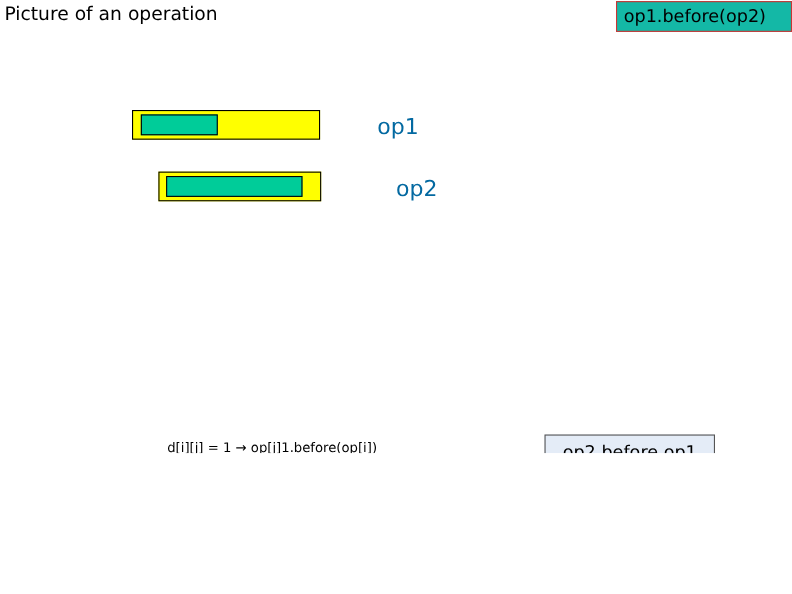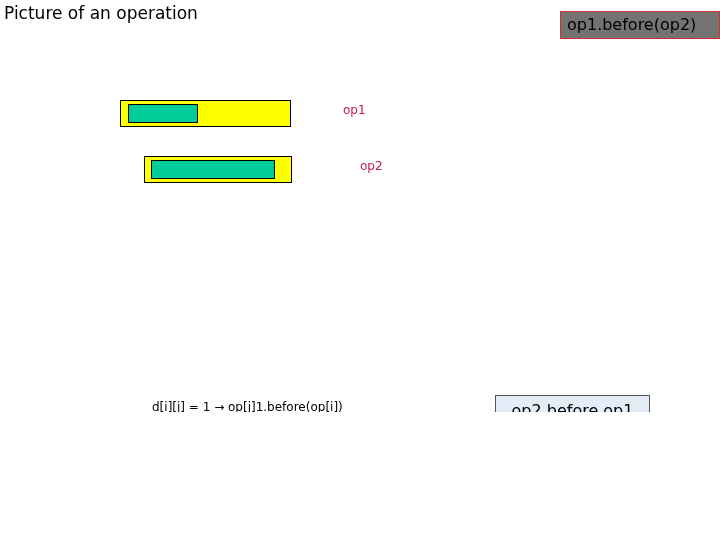--- a/index.html
+++ b/index.html
@@ -21,45 +21,45 @@
     position: absolute;
     left: 4px;
     top: 3px;
     font-size: 17px;
     color: #000000;
     white-space: nowrap;
   }
   .header-box {
     position: absolute;
     right: 0px;
-    top: 11px;
+    top: 1px;
     border: 1px solid #cc3333;
-    background: #737373;
+    background: #14b8a6;
     padding: 3px 6px 4px 6px;
     font-size: 16px;
     color: #000000;
     white-space: nowrap;
     box-sizing: border-box;
   }
   .bar-outer {
     position: absolute;
     background: #ffff00;
     border: 1px solid #000000;
     box-sizing: border-box;
   }
   .bar-inner {
     position: absolute;
     background: #00cc99;
     border: 1px solid #000000;
     box-sizing: border-box;
   }
   .op-label {
     position: absolute;
-    font-size: 12px;
-    color: #be185d;
+    font-size: 20px;
+    color: #0369a1;
     white-space: nowrap;
   }
   .formula {
     position: absolute;
     font-size: 12px;
     color: #000000;
     white-space: nowrap;
   }
   .result-box {
     position: absolute;

